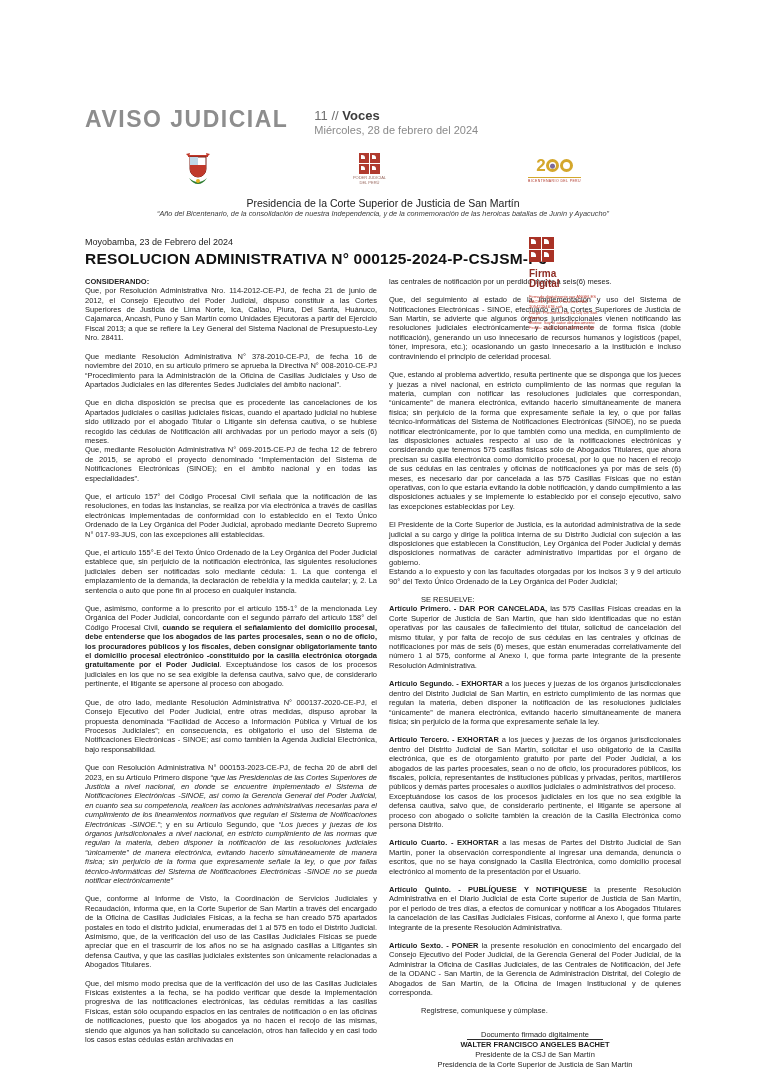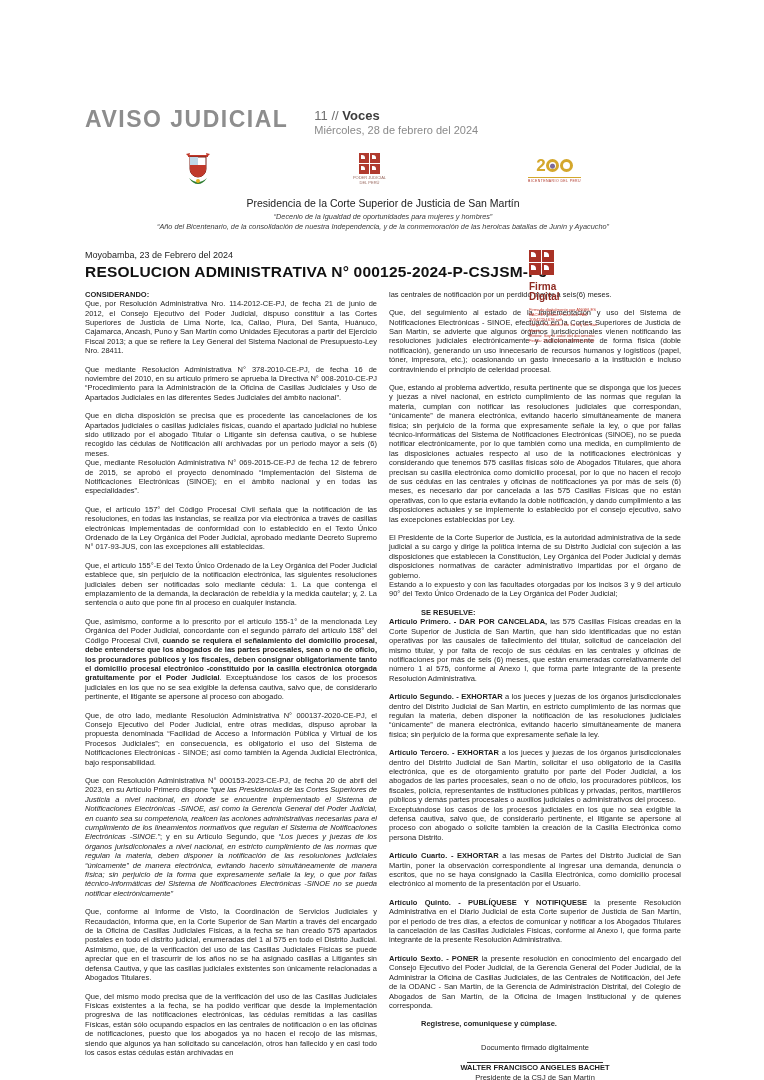--- a/index.html
+++ b/index.html
@@ -60,21 +60,21 @@
   }
   .stamp-label { font-size:10px; font-weight:bold; color:#8e2b22; line-height:1.05; margin-top:3px; }
   .stamp-details { font-size:4.2px; color:#c0392b; line-height:1.25; width:70px; }
   
   .columns { display:flex; gap:12px; margin-top:9px; }
   .col { width:292px; font-size:7.5px; line-height:9.4px; text-align:justify; color:#1e1e1e; }
   .col p.para { margin-bottom:9px; }
   .col p.para.tight { margin-bottom:0; }
   
   .signature { text-align:center; font-size:7.5px; line-height:9.6px; margin-top:14px; }
-  .sig-line1 { display:inline-block; border-bottom:1px solid #2a2a2a; padding:0 14px 10px 14px; }
+  .sig-line1 { display:inline-block; border-bottom:1px solid #2a2a2a; padding:0 14px 0 14px; }
   .sig-name { font-weight:bold; }
 </style>
 </head>
 <body>
 
 <div class="page">
 
   <div class="masthead">
     <div class="masthead-title">AVISO JUDICIAL</div>
     <div class="masthead-right">
@@ -112,21 +112,20 @@
       <div class="bic-num">
           <span>2</span>
           <span class="bic-ring fig"></span>
           <span class="bic-ring"></span>
         </div>
       <div class="bic-caption">BICENTENARIO DEL PERÚ</div>
     </div>
   </div>
 
   <div class="inst-name">Presidencia de la Corte Superior de Justicia de San Martín</div>
-  <div class="motto motto1">“Decenio de la Igualdad de oportunidades para mujeres y hombres”</div>
   <div class="motto">“Año del Bicentenario, de la consolidación de nuestra Independencia, y de la conmemoración de las heroicas batallas de Junín y Ayacucho”</div>
 
   <div class="title-block">
     <div class="dateline">Moyobamba, 23 de Febrero del 2024</div>
     <div class="res-title">RESOLUCION ADMINISTRATIVA N° 000125-2024-P-CSJSM-PJ</div>
     <div class="stamp">
       <div class="stamp-grid">
         <div class="stamp-cell"></div>
           <div class="stamp-cell"></div>
           <div class="stamp-cell"></div>
@@ -163,29 +162,29 @@
         <p class="para"><span>Que, conforme al Informe de Visto, la Coordinación de Servicios Judiciales y Recaudación, informa que, en la Corte Superior de San Martín a través del encargado de la Oficina de Casillas Judiciales Físicas, a la fecha se han creado 575 apartados postales en todo el distrito judicial, enumeradas del 1 al 575 en todo el Distrito Judicial. Asimismo, que, de la verificación del uso de las Casillas Judiciales Físicas se puede apreciar que en el trascurrir de los años no se ha asignado casillas a Litigantes sin defensa Cautiva, y que las casillas judiciales existentes son únicamente relacionadas a Abogados Titulares.</span></p>
         <p class="para"><span>Que, del mismo modo precisa que de la verificación del uso de las Casillas Judiciales Físicas existentes a la fecha, se ha podido verificar que desde la implementación progresiva de las notificaciones electrónicas, las cédulas remitidas a las casillas Físicas, están sólo ocupando espacios en las centrales de notificación o en las oficinas de notificaciones, puesto que los abogados ya no hacen el recojo de las mismas, siendo que algunos ya han solicitado su cancelación, otros han fallecido y en casi todo los casos estas cédulas están archivadas en</span></p>
       </div>
     <div class="col">
       <div>
           <p class="para"><span>las centrales de notificación por un perdido mayor a seis(6) meses.</span></p>
           <p class="para"><span>Que, del seguimiento al estado de la implementación y uso del Sistema de Notificaciones Electrónicas - SINOE, efectuado en la Cortes Superiores de Justicia de San Martín, se advierte que algunos órganos jurisdiccionales vienen notificando las resoluciones judiciales electrónicamente y adicionalmente de forma física (doble notificación), generando un uso innecesario de recursos humanos y logísticos (papel, tóner, impresora, etc.); ocasionando un gasto innecesario a la institución e incluso contraviniendo el principio de celeridad procesal.</span></p>
           <p class="para"><span>Que, estando al problema advertido, resulta pertinente que se disponga que los jueces y juezas a nivel nacional, en estricto cumplimiento de las normas que regulan la materia, cumplan con notificar las resoluciones judiciales que correspondan, “únicamente” de manera electrónica, evitando hacerlo simultáneamente de manera física; sin perjuicio de la forma que expresamente señale la ley, o que por fallas técnico-informáticas del Sistema de Notificaciones Electrónicas (SINOE), no se pueda notificar electrónicamente, por lo que también como una medida, en cumplimiento de las disposiciones actuales respecto al uso de la notificaciones electrónicas y considerando que tenemos 575 casillas físicas sólo de Abogados Titulares, que ahora precisan su casilla electrónica como domicilio procesal, por lo que no hacen el recojo de sus cédulas en las centrales y oficinas de notificaciones ya por más de seis (6) meses, es necesario dar por cancelada a las 575 Casillas Físicas que no están operativas, con lo que estaría evitando la doble notificación, y dando cumplimiento a las disposiciones actuales y se implemente lo establecido por el consejo ejecutivo, salvo las excepciones establecidas por Ley.</span></p>
           <p class="para tight"><span>El Presidente de la Corte Superior de Justicia, es la autoridad administrativa de la sede judicial a su cargo y dirige la política interna de su Distrito Judicial con sujeción a las disposiciones que establecen la Constitución, Ley Orgánica del Poder Judicial y demás disposiciones normativas de carácter administrativo impartidas por el órgano de gobierno.</span></p>
           <p class="para"><span>Estando a lo expuesto y con las facultades otorgadas por los incisos 3 y 9 del artículo 90° del Texto Único Ordenado de la Ley Orgánica del Poder Judicial;</span></p>
-          <p class="para tight"><span style="font-weight: 700; padding-left: 32px;">SE RESUELVE:</span></p>
+          <p class="para tight"><span style="font-weight: 400; padding-left: 32px;">SE RESUELVE:</span></p>
           <p class="para"><span style="font-weight: 700;">Artículo Primero. - DAR POR CANCELADA,</span><span> las 575 Casillas Físicas creadas en la Corte Superior de Justicia de San Martín, que han sido identificadas que no están operativas por las causales de fallecimiento del titular, solicitud de cancelación del mismo titular, y por falta de recojo de sus cédulas en las centrales y oficinas de notificaciones por más de seis (6) meses, que están enumeradas correlativamente del número 1 al 575, conforme al Anexo I, que forma parte integrante de la presente Resolución Administrativa.</span></p>
           <p class="para"><span style="font-weight: 700;">Artículo Segundo. - EXHORTAR</span><span> a los jueces y juezas de los órganos jurisdiccionales dentro del Distrito Judicial de San Martín, en estricto cumplimiento de las normas que regulan la materia, deben disponer la notificación de las resoluciones judiciales “únicamente” de manera electrónica, evitando hacerlo simultáneamente de manera física; sin perjuicio de la forma que expresamente señale la ley.</span></p>
           <p class="para tight"><span style="font-weight: 700;">Artículo Tercero. - EXHORTAR</span><span> a los jueces y juezas de los órganos jurisdiccionales dentro del Distrito Judicial de San Martín, solicitar el uso obligatorio de la Casilla electrónica, que es de otorgamiento gratuito por parte del Poder Judicial, a los abogados de las partes procesales, sean o no de oficio, los procuradores públicos, los fiscales, policía, representantes de instituciones públicas y privadas, peritos, martilleros públicos y demás partes procesales o auxilios judiciales o administrativos del proceso.</span></p>
           <p class="para"><span>Exceptuándose los casos de los procesos judiciales en los que no sea exigible la defensa cautiva, salvo que, de considerarlo pertinente, el litigante se apersone al proceso con abogado o solicite también la creación de la Casilla Electrónica como persona Distrito.</span></p>
           <p class="para"><span style="font-weight: 700;">Artículo Cuarto. - EXHORTAR</span><span> a las mesas de Partes del Distrito Judicial de San Martín, poner la observación correspondiente al ingresar una demanda, denuncia o escritos, que no se haya consignado la Casilla Electrónica, como domicilio procesal electrónico al momento de la presentación por el Usuario.</span></p>
           <p class="para"><span style="font-weight: 700;">Artículo Quinto. - PUBLÍQUESE Y NOTIFIQUESE</span><span> la presente Resolución Administrativa en el Diario Judicial de esta Corte superior de Justicia de San Martín, por el periodo de tres días, a efectos de comunicar y notificar a los Abogados Titulares la cancelación de las Casillas Judiciales Físicas, conforme al Anexo I, que forma parte integrante de la presente Resolución Administrativa.</span></p>
           <p class="para"><span style="font-weight: 700;">Artículo Sexto. - PONER</span><span> la presente resolución en conocimiento del encargado del Consejo Ejecutivo del Poder Judicial, de la Gerencia General del Poder Judicial, de la Administrar la Oficina de Casillas Judiciales, de las Centrales de Notificación, del Jefe de la ODANC - San Martín, de la Gerencia de Administración Distrital, del Colegio de Abogados de San Martín, de la Oficina de Imagen Institucional y de quienes corresponda.</span></p>
-          <p class="para"><span style="font-weight: 700; padding-left: 32px;">Registrese, comuniquese y cúmplase.</span></p>
+          <p class="para"><span style="font-weight: 400; padding-left: 32px;">Registrese, comuniquese y cúmplase.</span></p>
         </div>
       <div class="signature">
         <div><span class="sig-line1">Documento firmado digitalmente</span></div>
         <div class="sig-name">WALTER FRANCISCO ANGELES BACHET</div>
         <div>Presidente de la CSJ de San Martín</div>
         <div>Presidencia de la Corte Superior de Justicia de San Martín</div>
       </div>
 
     </div>
   </div>

